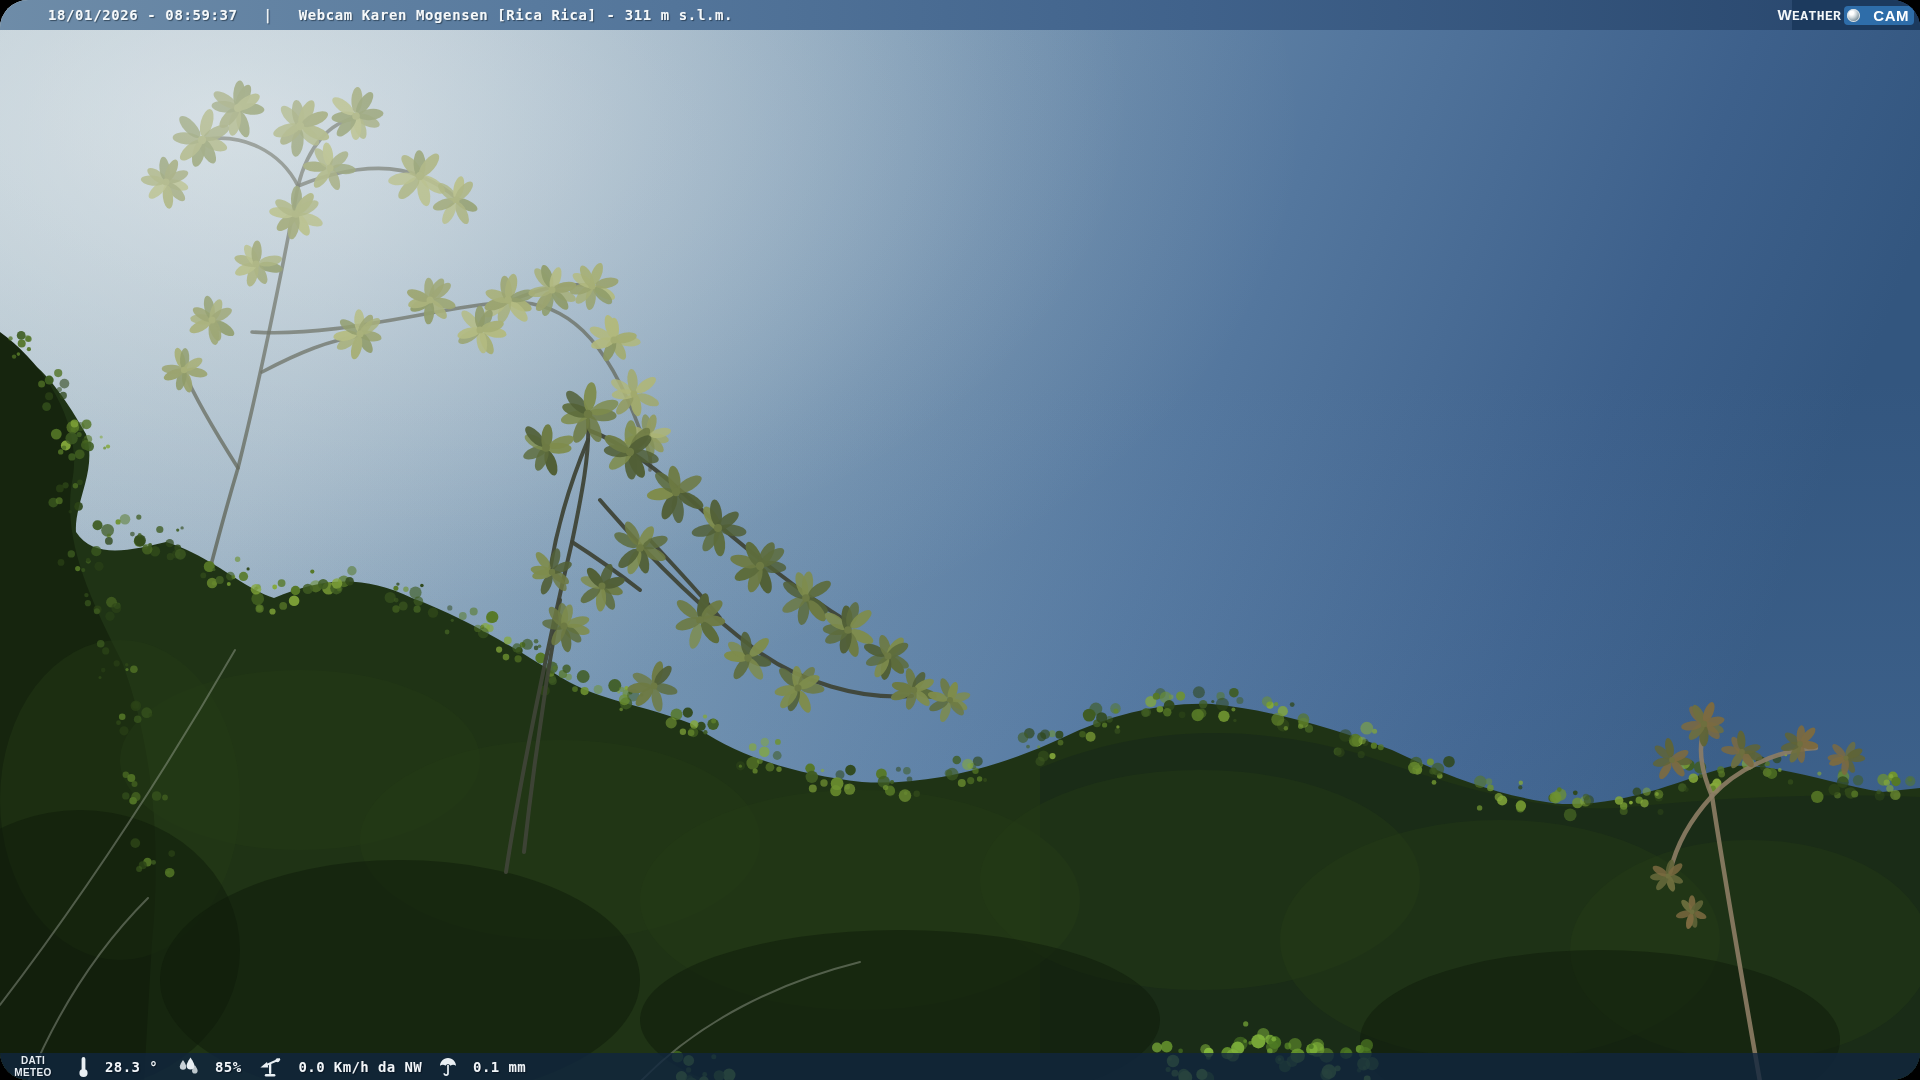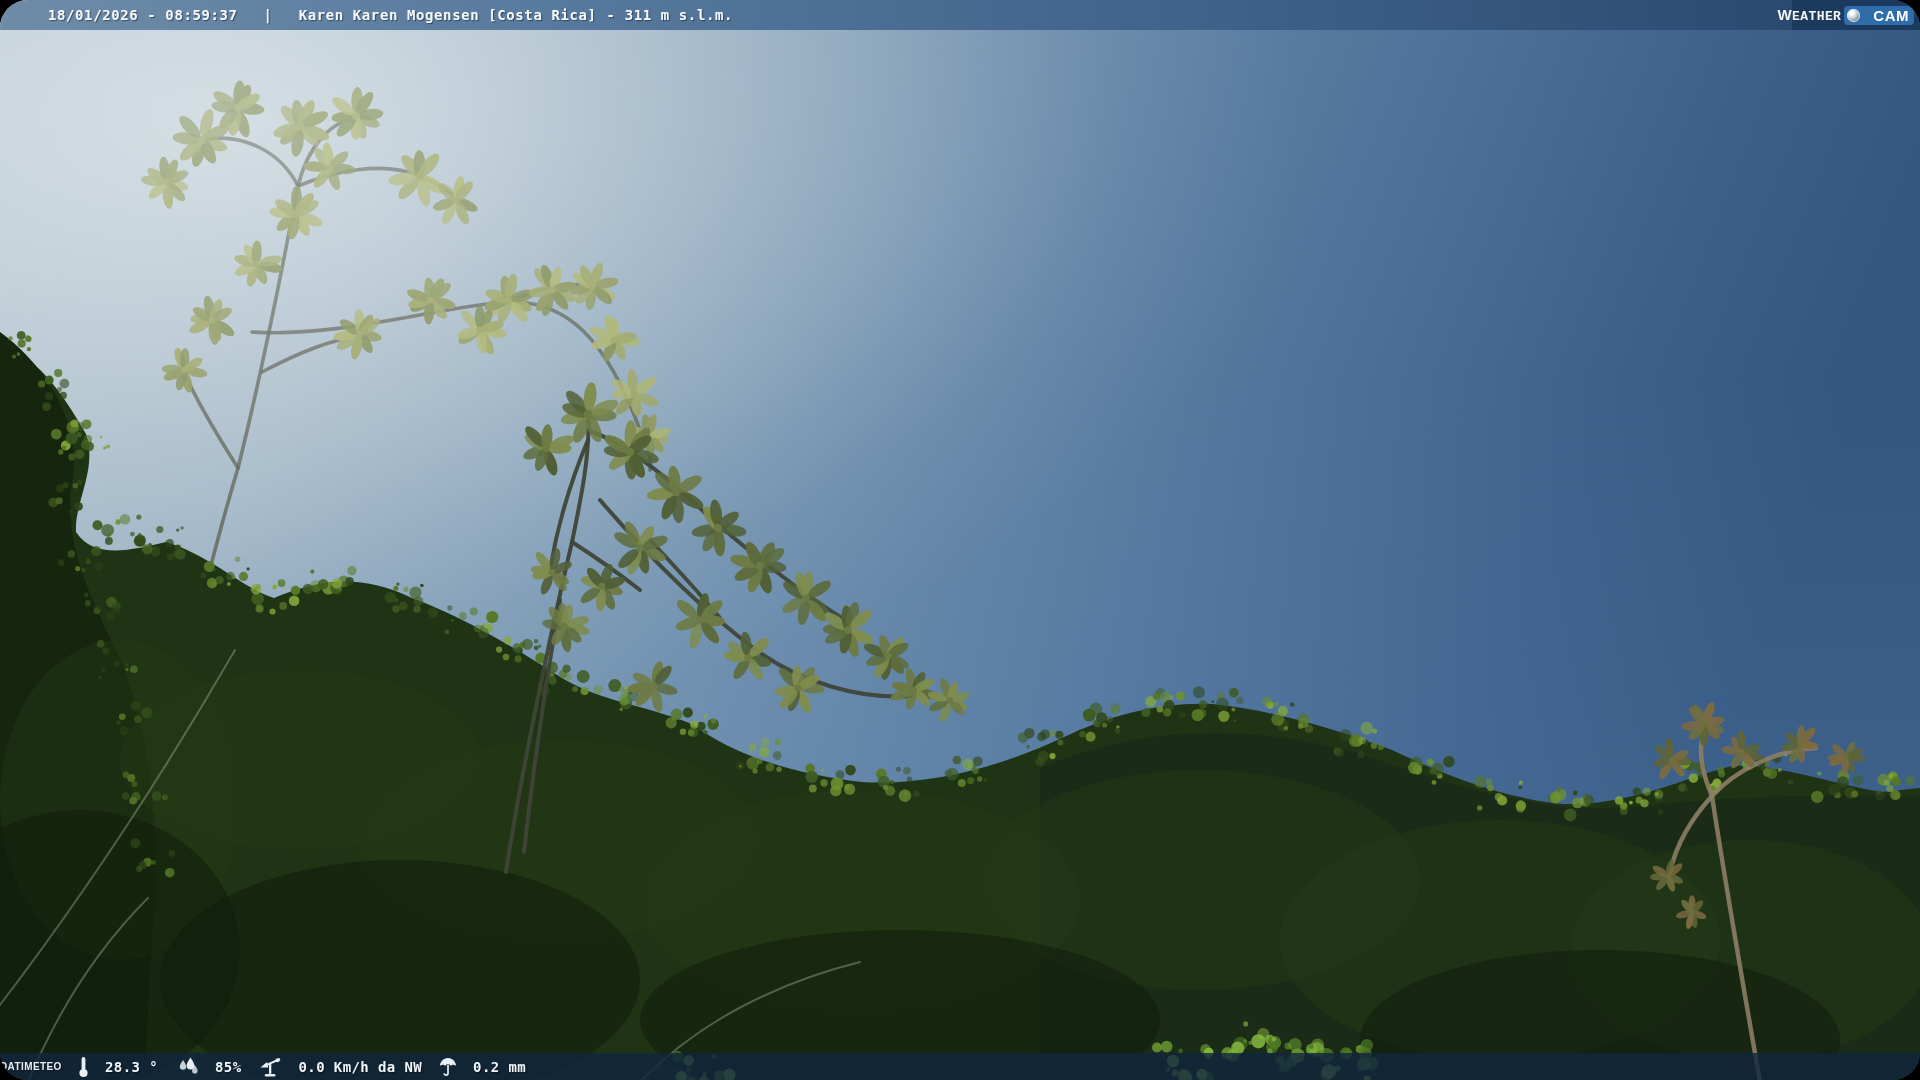--- a/index.html
+++ b/index.html
@@ -34,21 +34,21 @@
         box-shadow:0 0 0 1px #d9e2e8 inset;}
   .cam{color:#fff;font-weight:800;font-size:15px;letter-spacing:.5px;}
 
   
   .bottombar{position:absolute;left:0;bottom:0;width:1920px;height:27px;
              background:rgba(16,38,62,.80);display:flex;align-items:center;
              color:#f2f6f9;font-size:14px;font-weight:700;letter-spacing:.4px;
              text-shadow:1px 1px 1px rgba(5,15,28,.7);z-index:5;}
   .meteo-label{width:66px;text-align:center;font-family:"Liberation Sans",sans-serif;
                font-size:10px;font-weight:700;line-height:1.15;letter-spacing:.4px;
-               display:flex;color:#e6edf3;}
+               display:flex;flex-direction:column;color:#e6edf3;}
   .reading{display:flex;align-items:center;gap:16px;}
   .r1{margin-left:12px;} .r2{margin-left:20px;} .r3{margin-left:15px;} .r4{margin-left:17px;}
   .wicon{flex:0 0 auto;display:block;}
   .wicon *{fill:#e9eff3;}
   .wicon .stroke{fill:none;stroke:#e9eff3;}
 </style>
 </head>
 <body>
 
 <div class="stage">
@@ -1070,21 +1070,21 @@
       <g>
         <path d="M 0,1005 C 80,900 160,780 235,650" fill="none" stroke="#c2c9bd" stroke-width="2" stroke-linecap="round" opacity="0.35"></path>
         <path d="M 28,1082 C 58,1010 96,950 148,898" fill="none" stroke="#c2c9bd" stroke-width="2" stroke-linecap="round" opacity="0.35"></path>
         <path d="M 640,1082 C 700,1020 780,982 860,962" fill="none" stroke="#c2c9bd" stroke-width="2" stroke-linecap="round" opacity="0.35"></path>
       </g>
     </svg>
 
   <header class="topbar">
     <span class="dt">18/01/2026 - 08:59:37</span>
     <span class="sep">|</span>
-    <span class="title">Karen Karen Mogensen [Costa Rica]</span>
+    <span class="title">Webcam Karen Mogensen [Rica Rica]</span>
     <span class="alt">- 311 m s.l.m.</span>
   </header>
 
   <div class="logo">
     <span class="lw">
         <span class="lw-big">W</span>
         <span class="lw-small">EATHER</span>
       </span>
     <span class="badge">
       <span class="lens"></span>
@@ -1124,16 +1124,16 @@
         <rect x="8.8" y="18" width="10.6" height="2.5" rx="1.2"></rect>
       </svg>
       <span class="val">0.0 Km/h da NW</span>
     </div>
 
     <div class="reading r4">
       <svg class="wicon" width="18" height="20" viewBox="0 0 18 20">
         <path d="M9,1 C4.2,1 1,5.2 1,8.8 C2.9,7.5 5,7.5 6.4,8.8 C7.4,7.6 8.4,7.3 9,7.3 C9.6,7.3 10.6,7.6 11.6,8.8 C13,7.5 15.1,7.5 17,8.8 C17,5.2 13.8,1 9,1 Z"></path>
         <path class="stroke" d="M9,8 L9,16.2 a1.9,1.9 0 0 1 -3.8,0" stroke-width="1.7"></path>
       </svg>
-      <span class="val">0.2 mm</span>
+      <span class="val">0.1 mm</span>
     </div>
   </footer>
 </div>
 
 </body></html>

